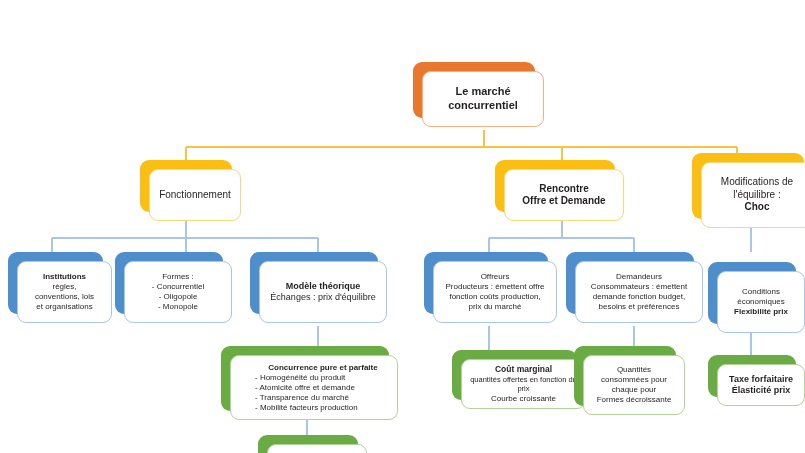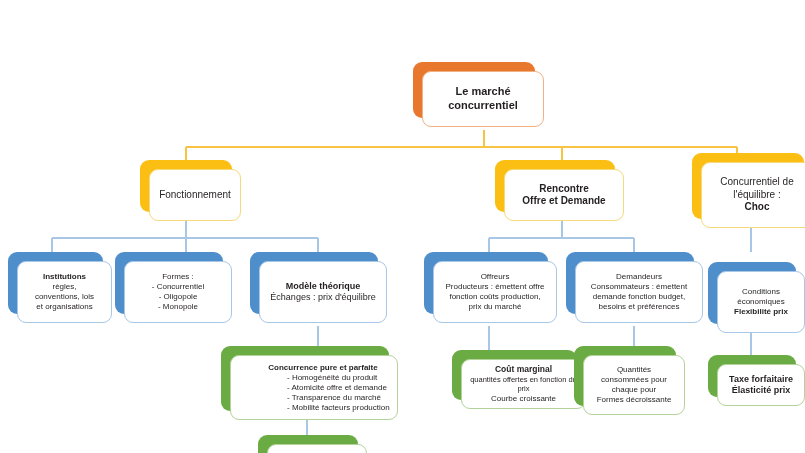--- a/index.html
+++ b/index.html
@@ -60,21 +60,20 @@
     display: block;
     width: 100%;
     line-height: 1.25;
     color: #231f20;
   }
   .node .face .line.b {
     font-weight: bold;
   }
   .node .face .line.left {
     text-align: left;
-    margin-left: 32px;
   }
 
   
   .orange .shadow { background: #E8782D; }
   .orange .face   { border: 1px solid #F2B183; }
 
   .yellow .shadow { background: #FBBF14; }
   .yellow .face   { border: 1px solid #F6D97A; }
 
   .blue .shadow   { background: #4E8FCB; }
@@ -154,21 +153,21 @@
     <div class="shadow"></div>
     <div class="face">
       <span class="line b">Rencontre</span>
       <span class="line b">Offre et Demande</span>
     </div>
   </div>
 
   <div class="node yellow fs10" style="left:692px; top:153px; width:112px; height:66px;">
     <div class="shadow"></div>
     <div class="face">
-      <span class="line">Concurrentiel de</span>
+      <span class="line">Modifications de</span>
       <span class="line">l'équilibre :</span>
       <span class="line b">Choc</span>
     </div>
   </div>
 
   <div class="node blue fs8" style="left:8px; top:252px; width:95px; height:62px;">
     <div class="shadow"></div>
     <div class="face">
       <span class="line b">Institutions</span>
       <span class="line">règles,</span>

